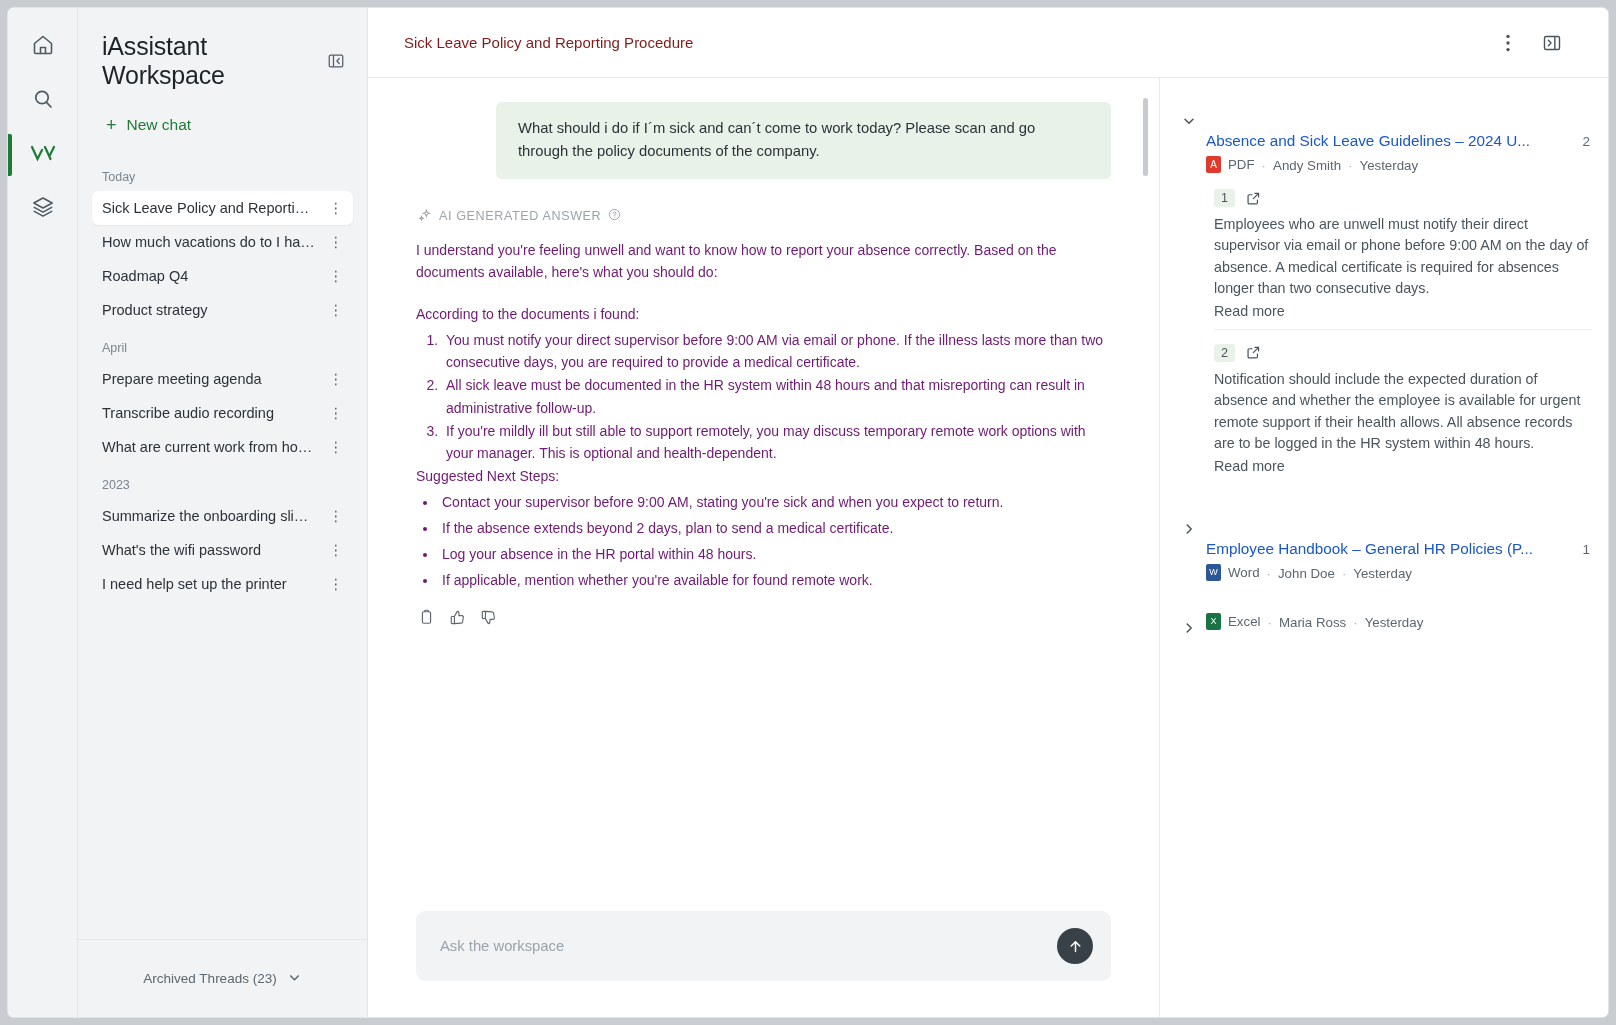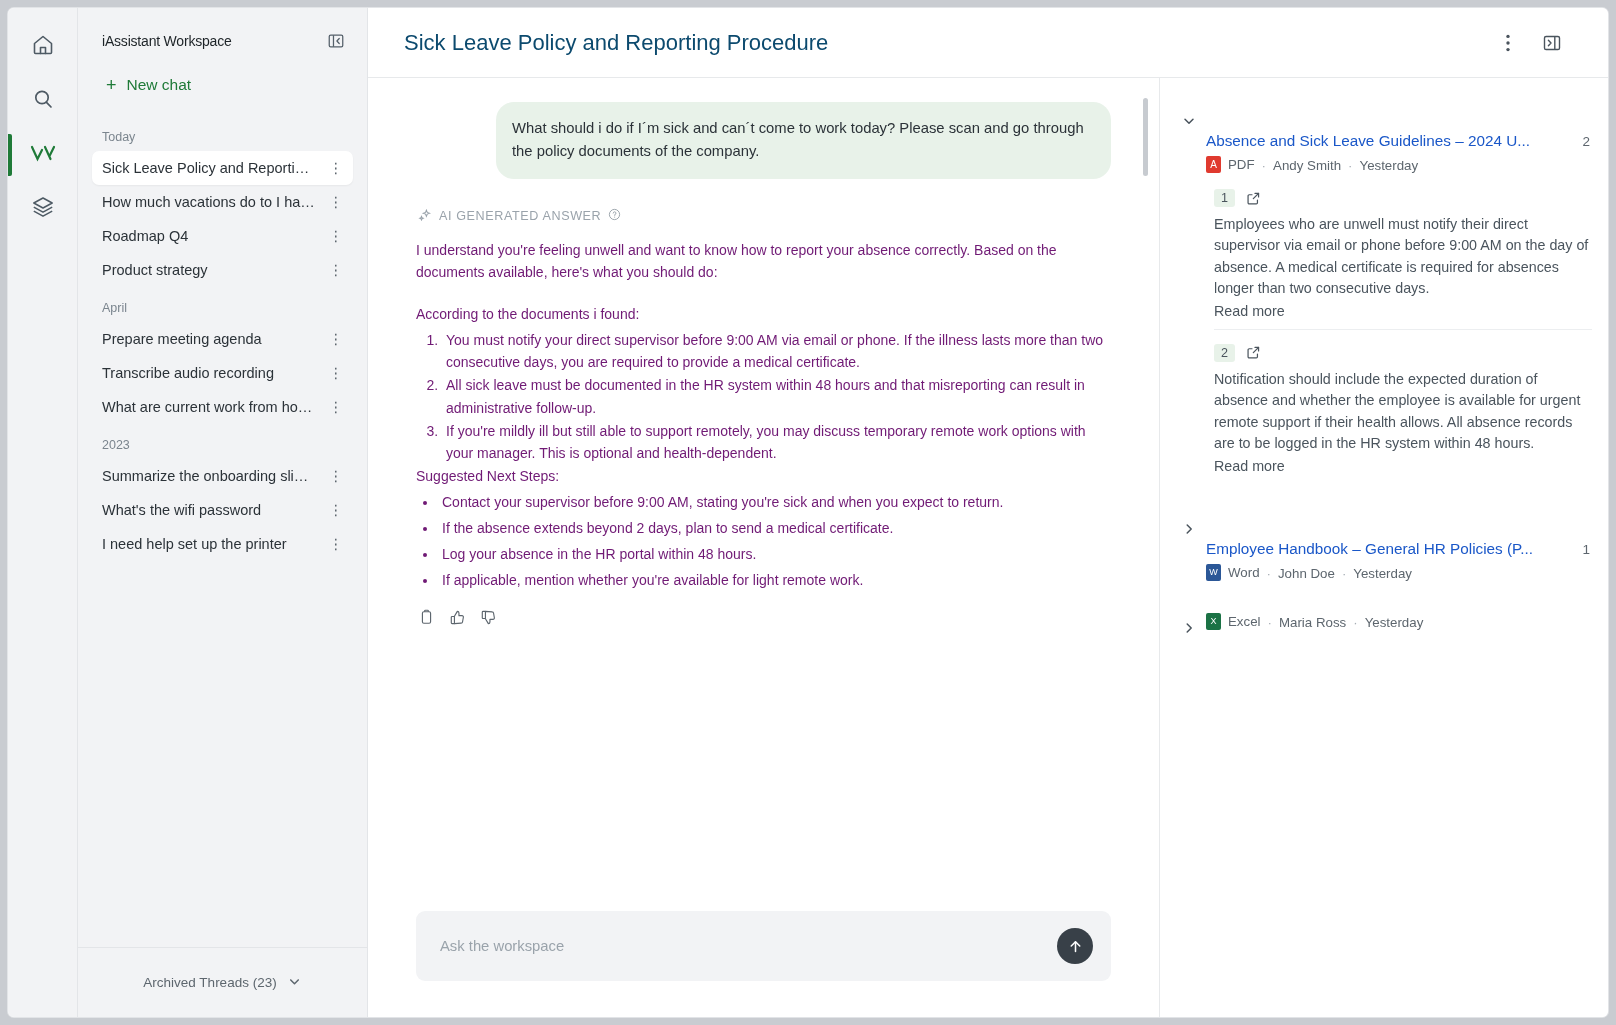--- a/index.html
+++ b/index.html
@@ -46,21 +46,21 @@
     width: 290px; flex: 0 0 290px;
     background: #f2f3f5;
     border-right: 1px solid #e3e5e8;
     display: flex; flex-direction: column;
     position: relative;
   }
   .sb-head {
     display: flex; align-items: center; justify-content: space-between;
     padding: 24px 22px 10px 24px;
   }
-  .sb-title { font-size: 14px; color: #1d2327; letter-spacing: -0.2px; }
+  .sb-title { font-size: 25px; color: #1d2327; letter-spacing: -0.2px; }
   .sb-collapse { color: #55606a; display: flex; cursor: pointer; }
   .newchat {
     display: flex; align-items: center; gap: 10px;
     color: #1f7a38; font-size: 15.5px;
     padding: 10px 0 10px 28px; margin: 6px 0 12px 0; cursor: pointer;
   }
   .newchat .plus { font-size: 18px; line-height: 1; }
   .sb-scroll { flex: 1 1 auto; overflow: hidden; padding: 0 14px; }
   .group-label {
     font-size: 12.5px; color: #7b858e; padding: 14px 10px 7px 10px;
@@ -71,54 +71,54 @@
     font-size: 14.5px; color: #2b3238;
   }
   .thread.active { background: #ffffff; box-shadow: 0 1px 2px rgba(0,0,0,.05); }
   .thread-label {
     white-space: nowrap; overflow: hidden; text-overflow: ellipsis;
     max-width: 214px;
   }
   .kebab { color: #5d666e; flex: 0 0 auto; padding: 0 4px; cursor: pointer; }
   .sb-foot {
     border-top: 1px solid #e3e5e8;
-    height: 70px; display: flex; align-items: center; justify-content: center;
+    height: 78px; display: flex; align-items: center; justify-content: center;
     gap: 10px; color: #5d666e; font-size: 13.5px; cursor: pointer;
   }
 
   
   .main { flex: 1 1 auto; display: flex; flex-direction: column; min-width: 0; }
   .topbar {
     height: 70px; flex: 0 0 70px;
     border-bottom: 1px solid #e7e9eb;
     display: flex; align-items: center;
     padding: 0 30px 0 36px;
     background: #fff;
   }
-  .topbar-title { font-size: 22px; color: #0c4a6e; flex: 1 1 auto; }
+  .topbar-title { font-size: 15px; color: #7f1d1d; flex: 1 1 auto; }
   .top-icon { color: #4a545d; padding: 0 16px; cursor: pointer; display: flex; }
 
   .body { flex: 1 1 auto; display: flex; min-height: 0; }
 
   
   .conv {
     flex: 1 1 auto; min-width: 0;
     display: flex; flex-direction: column;
     border-right: 1px solid #e7e9eb;
     position: relative;
   }
   .conv-scroll { flex: 1 1 auto; overflow: hidden; padding: 24px 48px 0 48px; position: relative; }
   .scrollbar {
     position: absolute; right: 11px; top: 20px;
     width: 5px; height: 78px; border-radius: 3px; background: #c7cbd0;
   }
   .bubble {
     margin-left: 80px; 
-    background: #e8f2e9; border-radius: 18px;
-    padding: 15px 22px 16px 16px;
+    background: #e8f2e9; border-radius: 6px;
+    padding: 15px 22px 16px 22px;
     font-size: 14.8px; line-height: 1.55; color: #2b3238;
   }
   .ai-label {
     display: flex; align-items: center; gap: 7px;
     margin: 29px 0 14px 2px;
     font-size: 12.6px; letter-spacing: 0.6px; color: #9aa3ab;
   }
   .ai-text { font-size: 14px; line-height: 1.58; color: #701a75; }
   .ai-text p { margin: 0 0 20px 0; }
   .ai-text ol { margin: 2px 0 0 0; padding-left: 26px; }
@@ -364,21 +364,21 @@
             <ol>
               <li>You must notify your direct supervisor before 9:00 AM via email or phone. If the illness lasts more than two consecutive days, you are required to provide a medical certificate.</li>
               <li>All sick leave must be documented in the HR system within 48 hours and that misreporting can result in administrative follow-up.</li>
               <li>If you're mildly ill but still able to support remotely, you may discuss temporary remote work options with your manager. This is optional and health-dependent.</li>
             </ol>
             <p class="next-title" style="margin-bottom:4px">Suggested Next Steps:</p>
             <ul>
               <li>Contact your supervisor before 9:00 AM, stating you're sick and when you expect to return.</li>
               <li>If the absence extends beyond 2 days, plan to send a medical certificate.</li>
               <li>Log your absence in the HR portal within 48 hours.</li>
-              <li>If applicable, mention whether you're available for light remote work.</li>
+              <li>If applicable, mention whether you're available for found remote work.</li>
             </ul>
           </div>
 
           <div class="actions">
             <span>
               <svg width="17" height="17" viewBox="0 0 20 20" fill="none" stroke="#5d666e" stroke-width="1.35" stroke-linejoin="round">
                 <rect x="5.2" y="3.2" width="9.6" height="13.6" rx="1.7"></rect>
                 <path d="M7.8 3.2V2.4a.9.9 0 0 1 .9-.9h2.6a.9.9 0 0 1 .9.9v.8"></path>
               </svg>
             </span>

